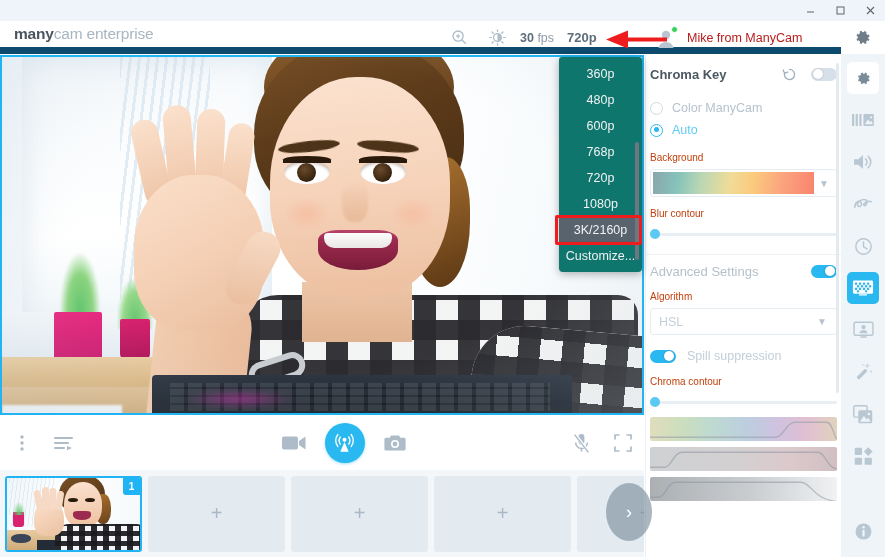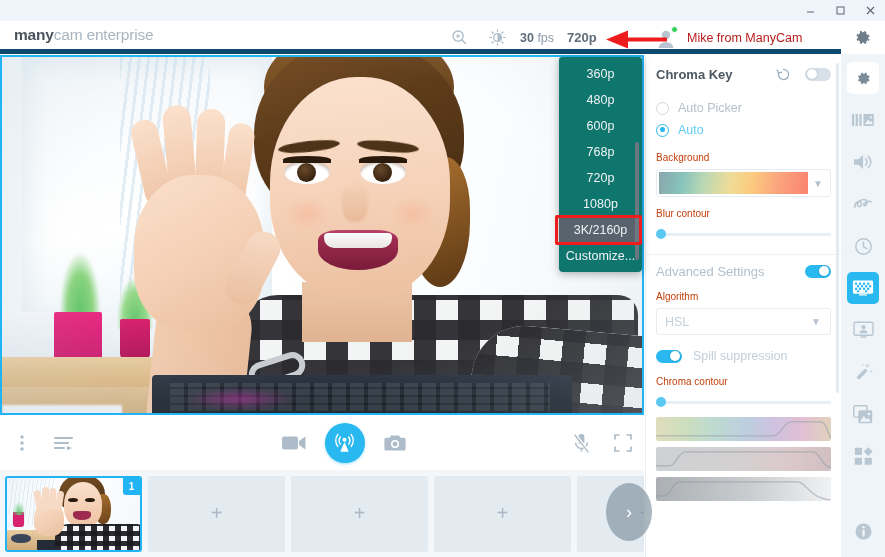--- a/index.html
+++ b/index.html
@@ -18,21 +18,21 @@
   }
   .winbtn {
     width: 30px; height: 21px; display: flex; align-items: center; justify-content: center;
     color: #5a6570; font-size: 12px; line-height: 1;
   }
 
   
   .header {
     position: absolute; left: 0; top: 21px; width: 885px; height: 33px;
     background: #ffffff; display: flex; align-items: center;
-    border-bottom: 5px solid #0c4a6e;
+    border-bottom: 7px solid #0c4a6e;
   }
   .logo { margin-left: 14px; font-size: 15.5px; letter-spacing: -0.2px; }
   .logo .b { color: #49545e; font-weight: bold; }
   .logo .l { color: #a8b6c2; font-weight: normal; }
 
   .toolbar-mid {
     position: absolute; left: 440px; top: 0; height: 33px;
     display: flex; align-items: center; gap: 0px;
   }
   .tb-icon { width: 38px; height: 33px; display: flex; align-items: center; justify-content: center; }
@@ -232,21 +232,21 @@
   .tmini { position: absolute; inset: 0; overflow: hidden; }
   .nextbtn {
     position: absolute; left: 606px; top: 483px; width: 46px; height: 58px; border-radius: 50%;
     background: rgba(120,138,152,.62); display: flex; align-items: center; justify-content: center;
     color: #fff; font-size: 18px; z-index: 12; cursor: pointer;
   }
 
   
   .panel {
     position: absolute; left: 645px; top: 55px; width: 196px; height: 502px;
-    background: #ffffff; border-left: 1px solid #eaf0f5; padding: 0 10px;
+    background: #ffffff; border-left: 1px solid #eaf0f5; padding: 0 4px;
     overflow: hidden;
   }
   .panel-title { display: flex; align-items: center; height: 34px; margin-top: 2px; }
   .panel-title .t { font-size: 13px; color: #4c5862; font-weight: bold; flex: 1; }
   .toggle {
     width: 26px; height: 13px; border-radius: 8px; position: relative; cursor: pointer;
     background: #d7e0e8;
   }
   .toggle .knob { position: absolute; top: 1.5px; left: 2px; width: 10px; height: 10px;
     border-radius: 50%; background: #fff; box-shadow: 0 0 2px rgba(0,0,0,.25); }
@@ -572,21 +572,21 @@
         </svg>
       </span>
       <span class="toggle">
           <span class="knob"></span>
         </span>
     </div>
 
     <div style="height:6px"></div>
     <div class="radio-row">
       <span class="radio"></span>
-      <span class="radio-lbl">Auto Picker</span>
+      <span class="radio-lbl">Color ManyCam</span>
     </div>
     <div class="radio-row">
       <span class="radio on"></span>
       <span class="radio-lbl act">Auto</span>
     </div>
 
     <div class="sec-lbl">Background</div>
     <div class="bgsel">
       <span class="bgprev"></span>
       <span class="chev">▼</span>

